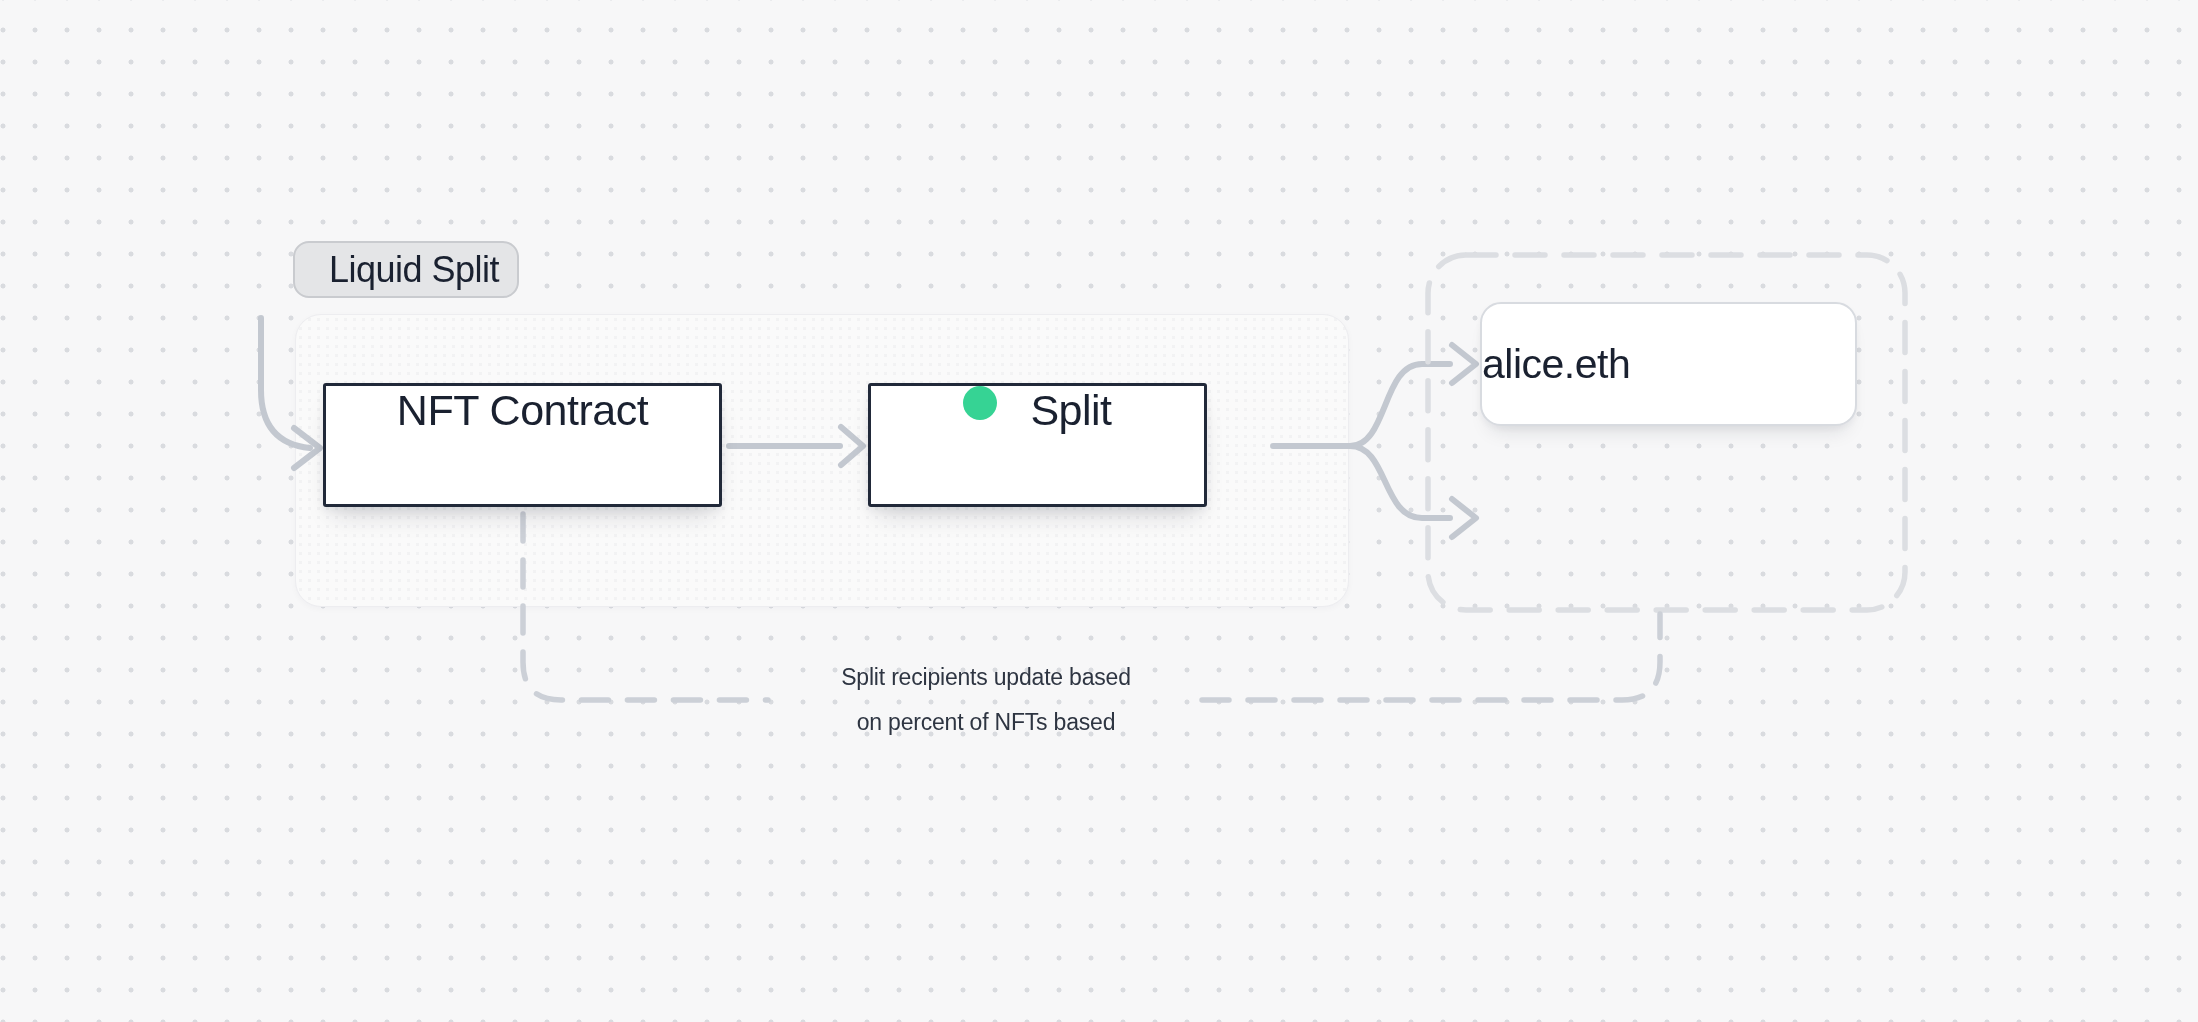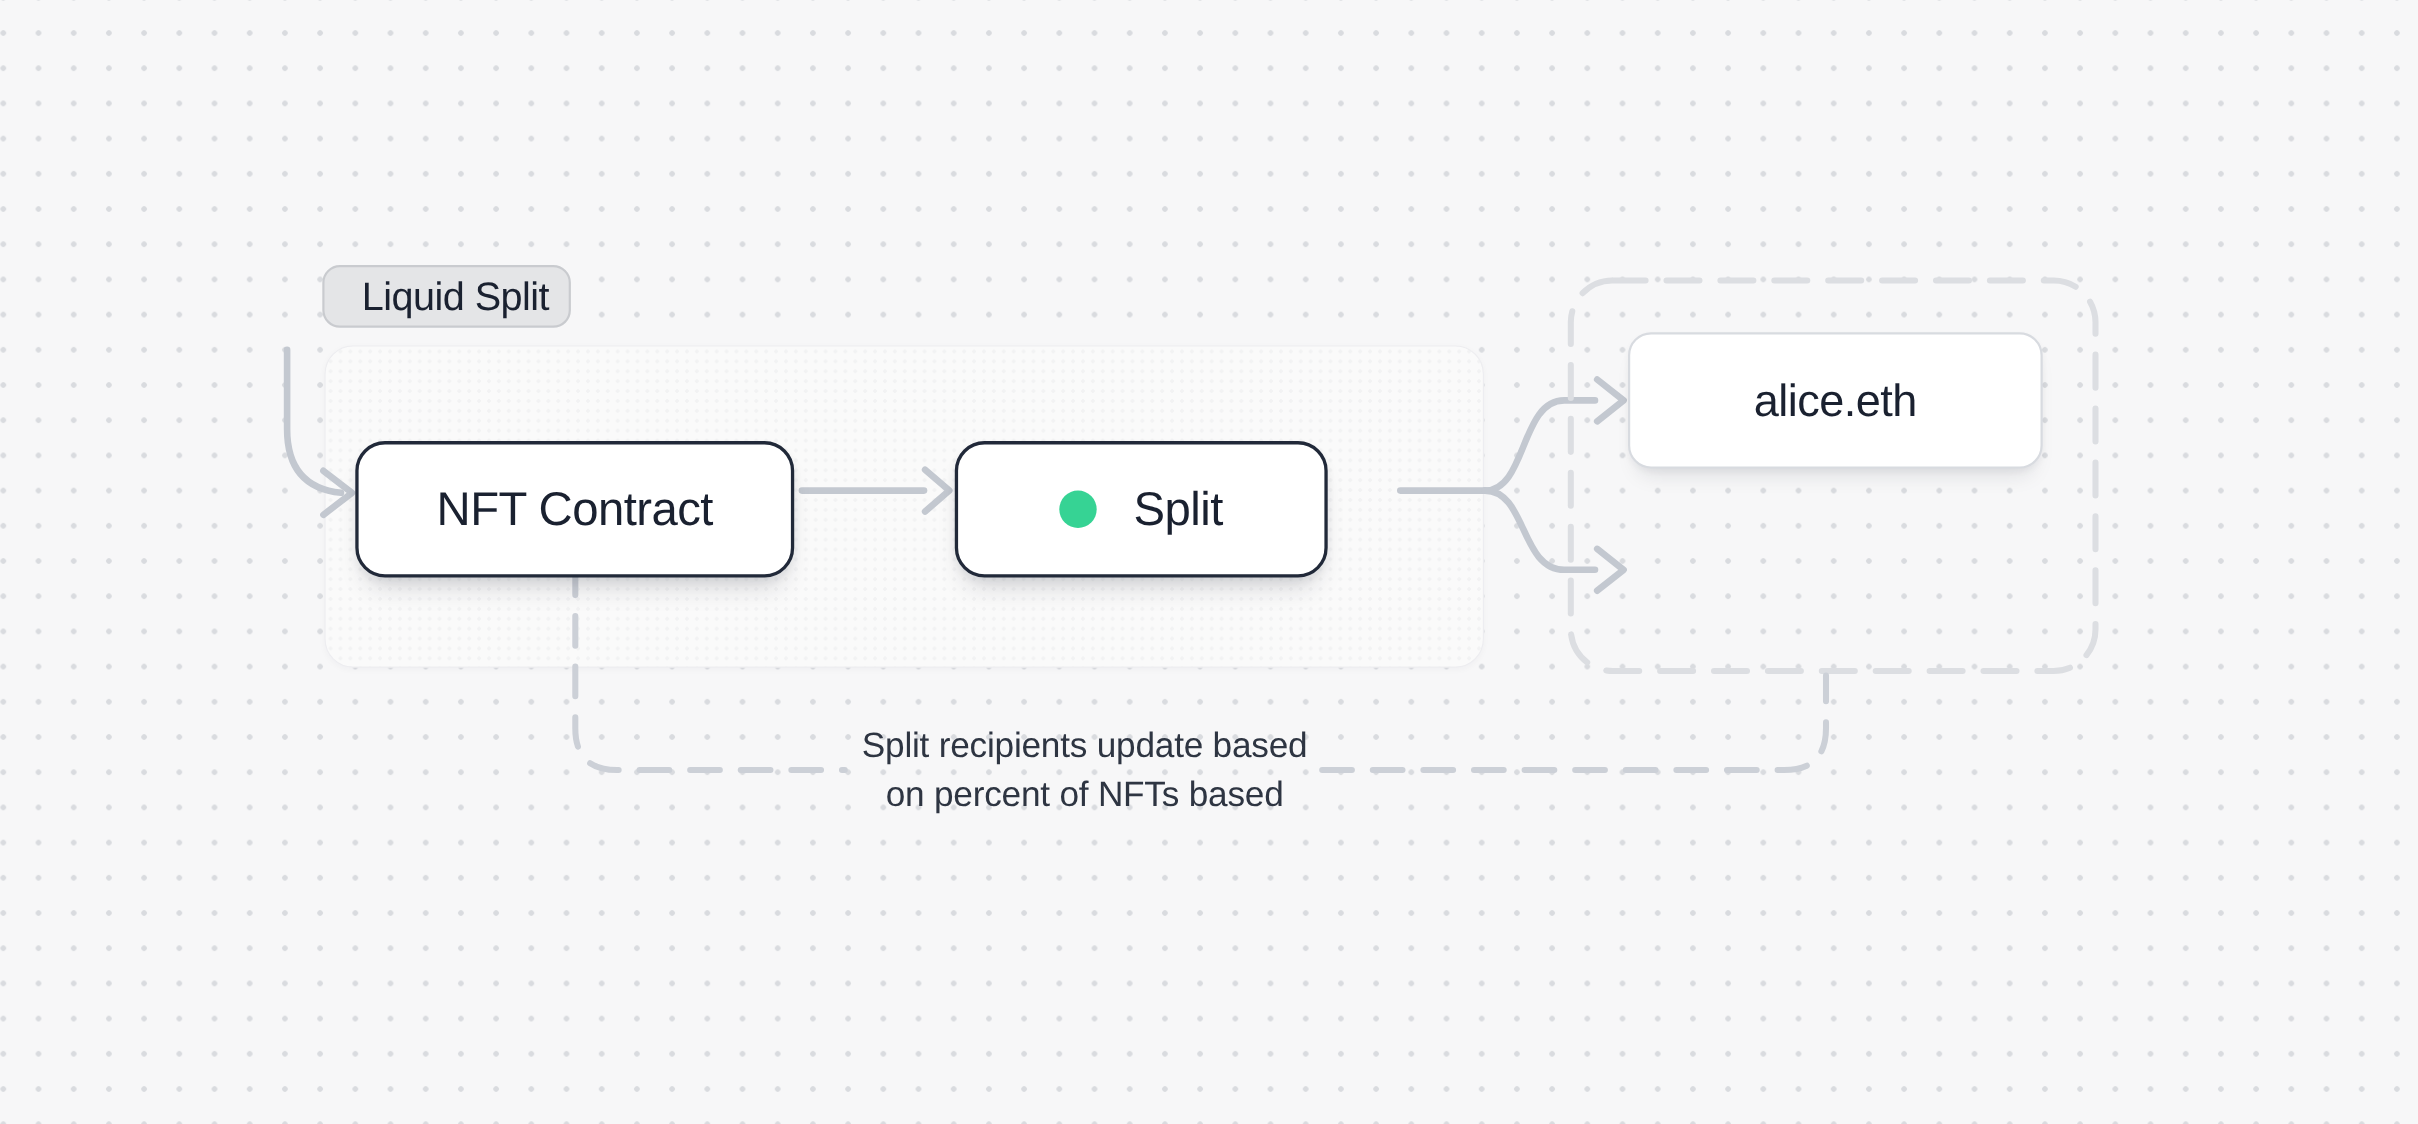--- a/index.html
+++ b/index.html
@@ -38,51 +38,50 @@
     border:2px solid #c9cbcf;
     border-radius:16px;
     display:flex;align-items:center;justify-content:center;
     font-size:36px;color:#1a2130;letter-spacing:-0.5px;padding-left:16px;
   }
   .node{
     position:absolute;
     box-sizing:border-box;
     background:#ffffff;
     border:3px solid #212939;
-    border-radius:27px;
-    display:flex;align-items:center;justify-content:center;
+    border-radius:3px;
+    display:flex;align-items:flex-start;justify-content:center;
     font-size:43px;color:#1a2130;letter-spacing:-0.5px;
     box-shadow:0 16px 24px -10px rgba(25,30,45,0.18), 0 4px 8px rgba(25,30,45,0.06);
-    margin-top:18px;
   }
   .node-nft{left:323px;top:383px;width:399px;height:124px;}
   .node-split{left:868px;top:383px;width:339px;height:124px;}
   .status-dot{
     width:34px;height:34px;border-radius:50%;
     background:#36d394;
     margin-right:33px;
     flex:none;
   }
   .recipient{
     position:absolute;
     box-sizing:border-box;
     background:#ffffff;
     border:2px solid #d8dbe0;
     border-radius:21px;
-    display:flex;align-items:center;justify-content:center;
+    display:flex;align-items:center;
     font-size:41px;color:#1a2130;letter-spacing:-0.5px;
     box-shadow:0 14px 20px -10px rgba(25,30,45,0.13), 0 3px 6px rgba(25,30,45,0.04);
   }
   .recipient-1{left:1480px;top:302px;width:377px;height:124px;}
   .recipient-2{left:1480px;top:455px;width:377px;height:125px;}
   .annotation{
     position:absolute;
     left:636px;top:655px;width:700px;
     text-align:center;
-    font-size:32px;line-height:45px;color:#2e3542;
+    font-size:23px;line-height:45px;color:#2e3542;
     letter-spacing:-0.2px;
   }
 </style>
 </head>
 <body>
 
 <div class="canvas">
 
   <div class="group-container"></div>
 

